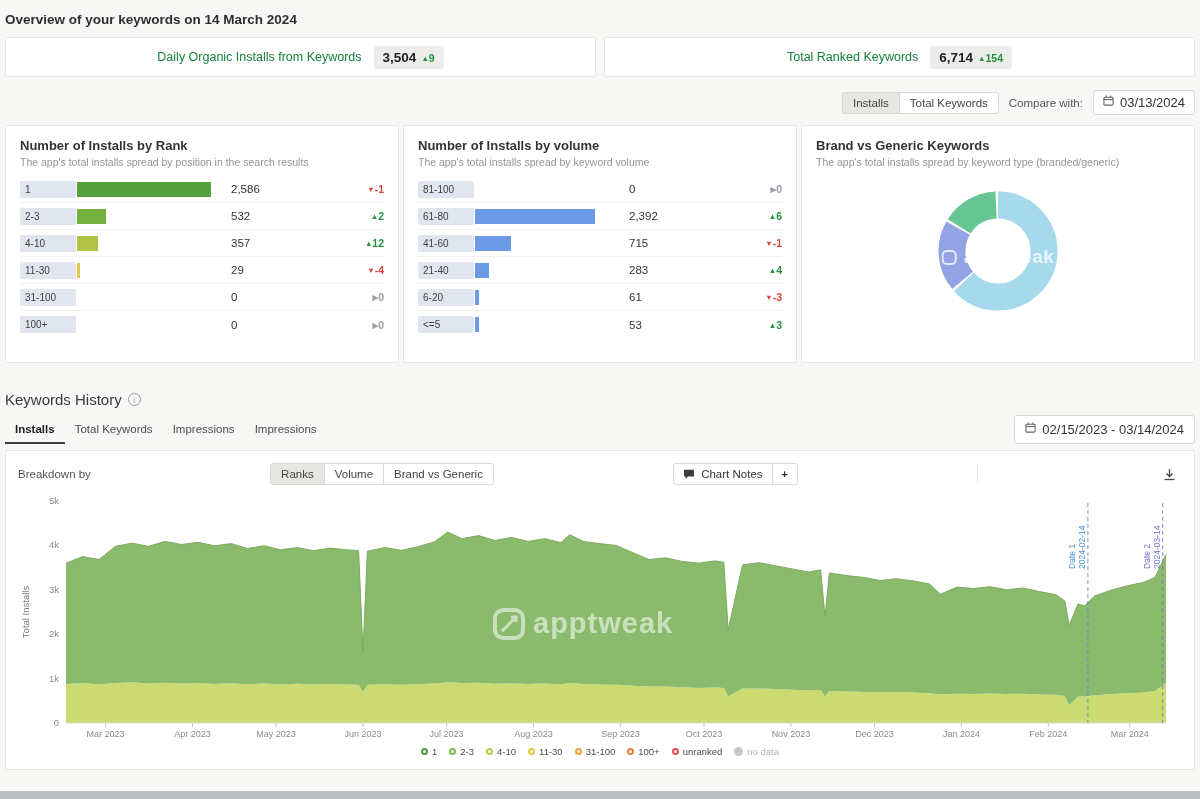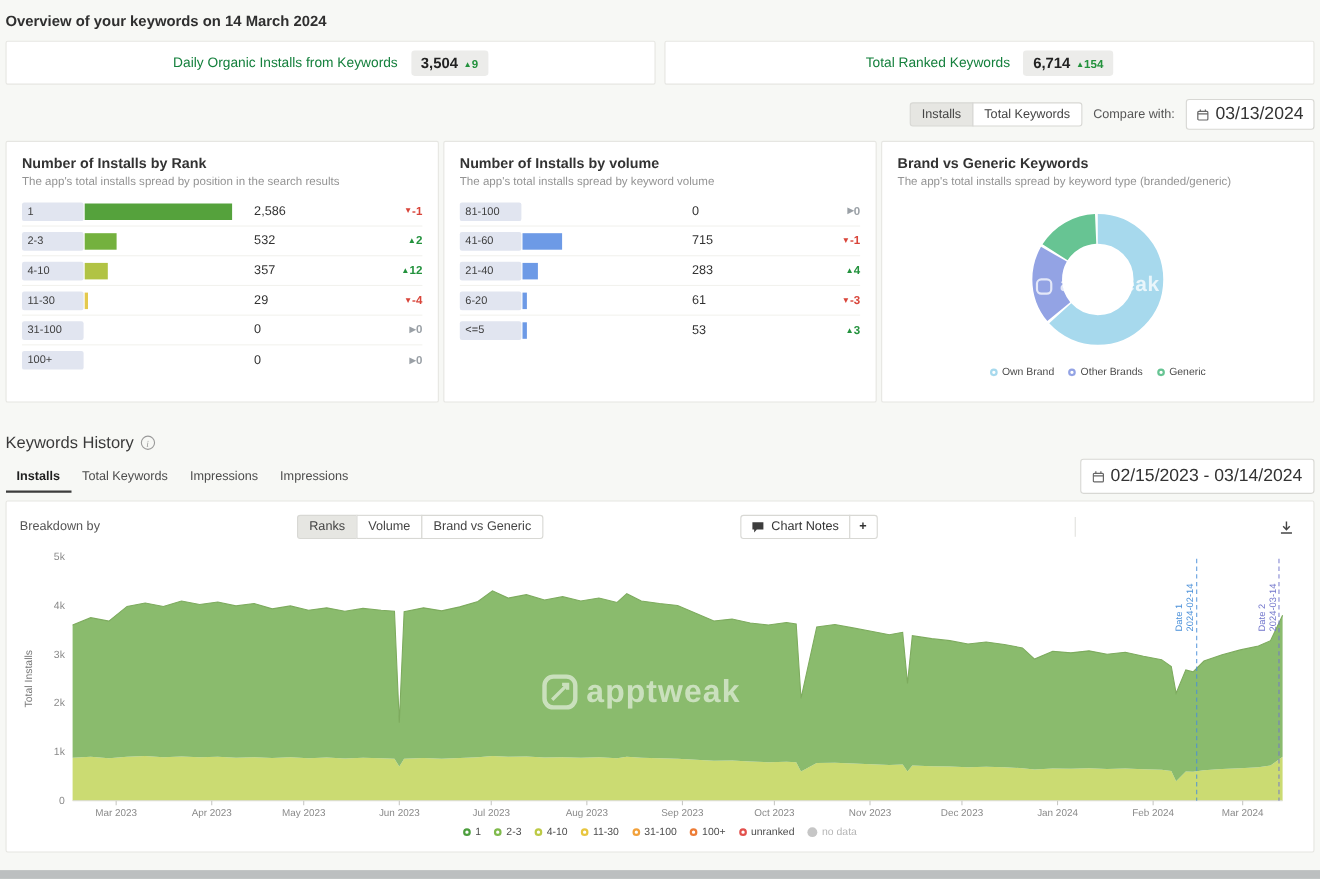--- a/index.html
+++ b/index.html
@@ -18,21 +18,21 @@
   .delta.up{color:#23923d}
   .delta.down{color:#d9453a}
   .delta.none{color:#9aa0a6}
   .toggle-row{display:flex;justify-content:flex-end;align-items:center;gap:10px;margin-top:13px}
   .seg{display:inline-flex}
   .seg-btn{font-size:11.5px;color:#444;background:#fff;border:1px solid #d8d8d4;padding:4px 10px;cursor:pointer;margin-left:-1px;font-family:inherit}
   .seg .seg-btn:first-child{border-radius:3px 0 0 3px;margin-left:0}
   .seg .seg-btn:last-child{border-radius:0 3px 3px 0}
   .seg-btn.active{background:#e6e6e2}
   .compare-label{font-size:11.5px;color:#555}
-  .date-box{display:inline-flex;align-items:center;gap:6px;background:#fff;border:1px solid #d8d8d4;border-radius:3px;padding:4px 9px;font-size:16px;color:#333;cursor:pointer}
+  .date-box{display:inline-flex;align-items:flex-start;gap:6px;background:#fff;border:1px solid #d8d8d4;border-radius:3px;padding:4px 9px;font-size:13px;color:#333;cursor:pointer}
   .cards-row{display:flex;gap:4px;margin-top:10px}
   .card{background:#fff;border:1px solid #e6e6e2;border-radius:2px;flex:1;padding:12px 14px;height:238px;position:relative;overflow:hidden}
   .card-title{font-size:13px;font-weight:700;color:#333}
   .card-sub{font-size:10.5px;color:#949494;margin:3px 0 8px}
   .dist-row{display:flex;align-items:center;height:27px;border-bottom:1px solid #f2f2ee}
   .dist-row:last-child{border-bottom:none}
   .chip{width:56px;background:#e1e5f0;color:#3f3f3f;font-size:10px;padding:3px 5px;border-radius:2px}
   .barwrap{width:140px;height:15px;margin-left:1px;display:flex;align-items:center}
   .bar{height:15px;display:block}
   .dist-val{flex:1;font-size:11.5px;color:#333;padding-left:14px}
@@ -162,20 +162,28 @@
       <div class="card-title">Number of Installs by volume</div>
       <div class="card-sub">The app's total installs spread by keyword volume</div>
       <div id="volume-rows">
           <div class="dist-row">
             <span class="chip">81-100</span>
             <span class="barwrap"></span>
             <span class="dist-val">0</span>
             <span class="dist-delta delta none"><span class="arr">▶</span>0</span>
           </div>
           <div class="dist-row">
+            <span class="chip">61-80</span>
+            <span class="barwrap">
+              <span class="bar" style="width: 86%; background: rgb(109, 154, 230);"></span>
+            </span>
+            <span class="dist-val">2,392</span>
+            <span class="dist-delta delta up"><span class="arr">▲</span>6</span>
+          </div>
+          <div class="dist-row">
             <span class="chip">41-60</span>
             <span class="barwrap">
               <span class="bar" style="width: 26%; background: rgb(109, 154, 230);"></span>
             </span>
             <span class="dist-val">715</span>
             <span class="dist-delta delta down"><span class="arr">▼</span>-1</span>
           </div>
           <div class="dist-row">
             <span class="chip">21-40</span>
             <span class="barwrap">
@@ -209,34 +217,20 @@
         <svg id="donut-svg" width="150" height="150" viewBox="0 0 150 150">
             <circle cx="75" cy="75" r="46" fill="none" stroke="#a7d9ed" stroke-width="27" pathLength="100" stroke-dasharray="63.3 36.7" stroke-dashoffset="0" transform="rotate(-90 75 75)"></circle>
             <circle cx="75" cy="75" r="46" fill="none" stroke="#93a3e4" stroke-width="27" pathLength="100" stroke-dasharray="19.3 80.7" stroke-dashoffset="-64" transform="rotate(-90 75 75)"></circle>
             <circle cx="75" cy="75" r="46" fill="none" stroke="#67c493" stroke-width="27" pathLength="100" stroke-dasharray="15.3 84.7" stroke-dashoffset="-84" transform="rotate(-90 75 75)"></circle>
           </svg>
         <div class="wm-small">
             <span class="wm-logo"></span>
             <span>apptweak</span>
           </div>
       </div>
-      <div class="legend-row" id="donut-legend">
-          <span class="legend-item">
-            <span class="ring" style="border-color: rgb(167, 217, 237);"></span>
-            <span>Own Brand</span>
-          </span>
-          <span class="legend-item">
-            <span class="ring" style="border-color: rgb(147, 163, 228);"></span>
-            <span>Other Brands</span>
-          </span>
-          <span class="legend-item">
-            <span class="ring" style="border-color: rgb(103, 196, 147);"></span>
-            <span>Generic</span>
-          </span>
-        </div>
     </div>
   </div>
 
   <div class="section-title">
     <span>Keywords History</span>
     <span class="info-icon">i</span>
   </div>
 
   <div class="tabs-row">
     <div id="tabs" style="display:flex">

